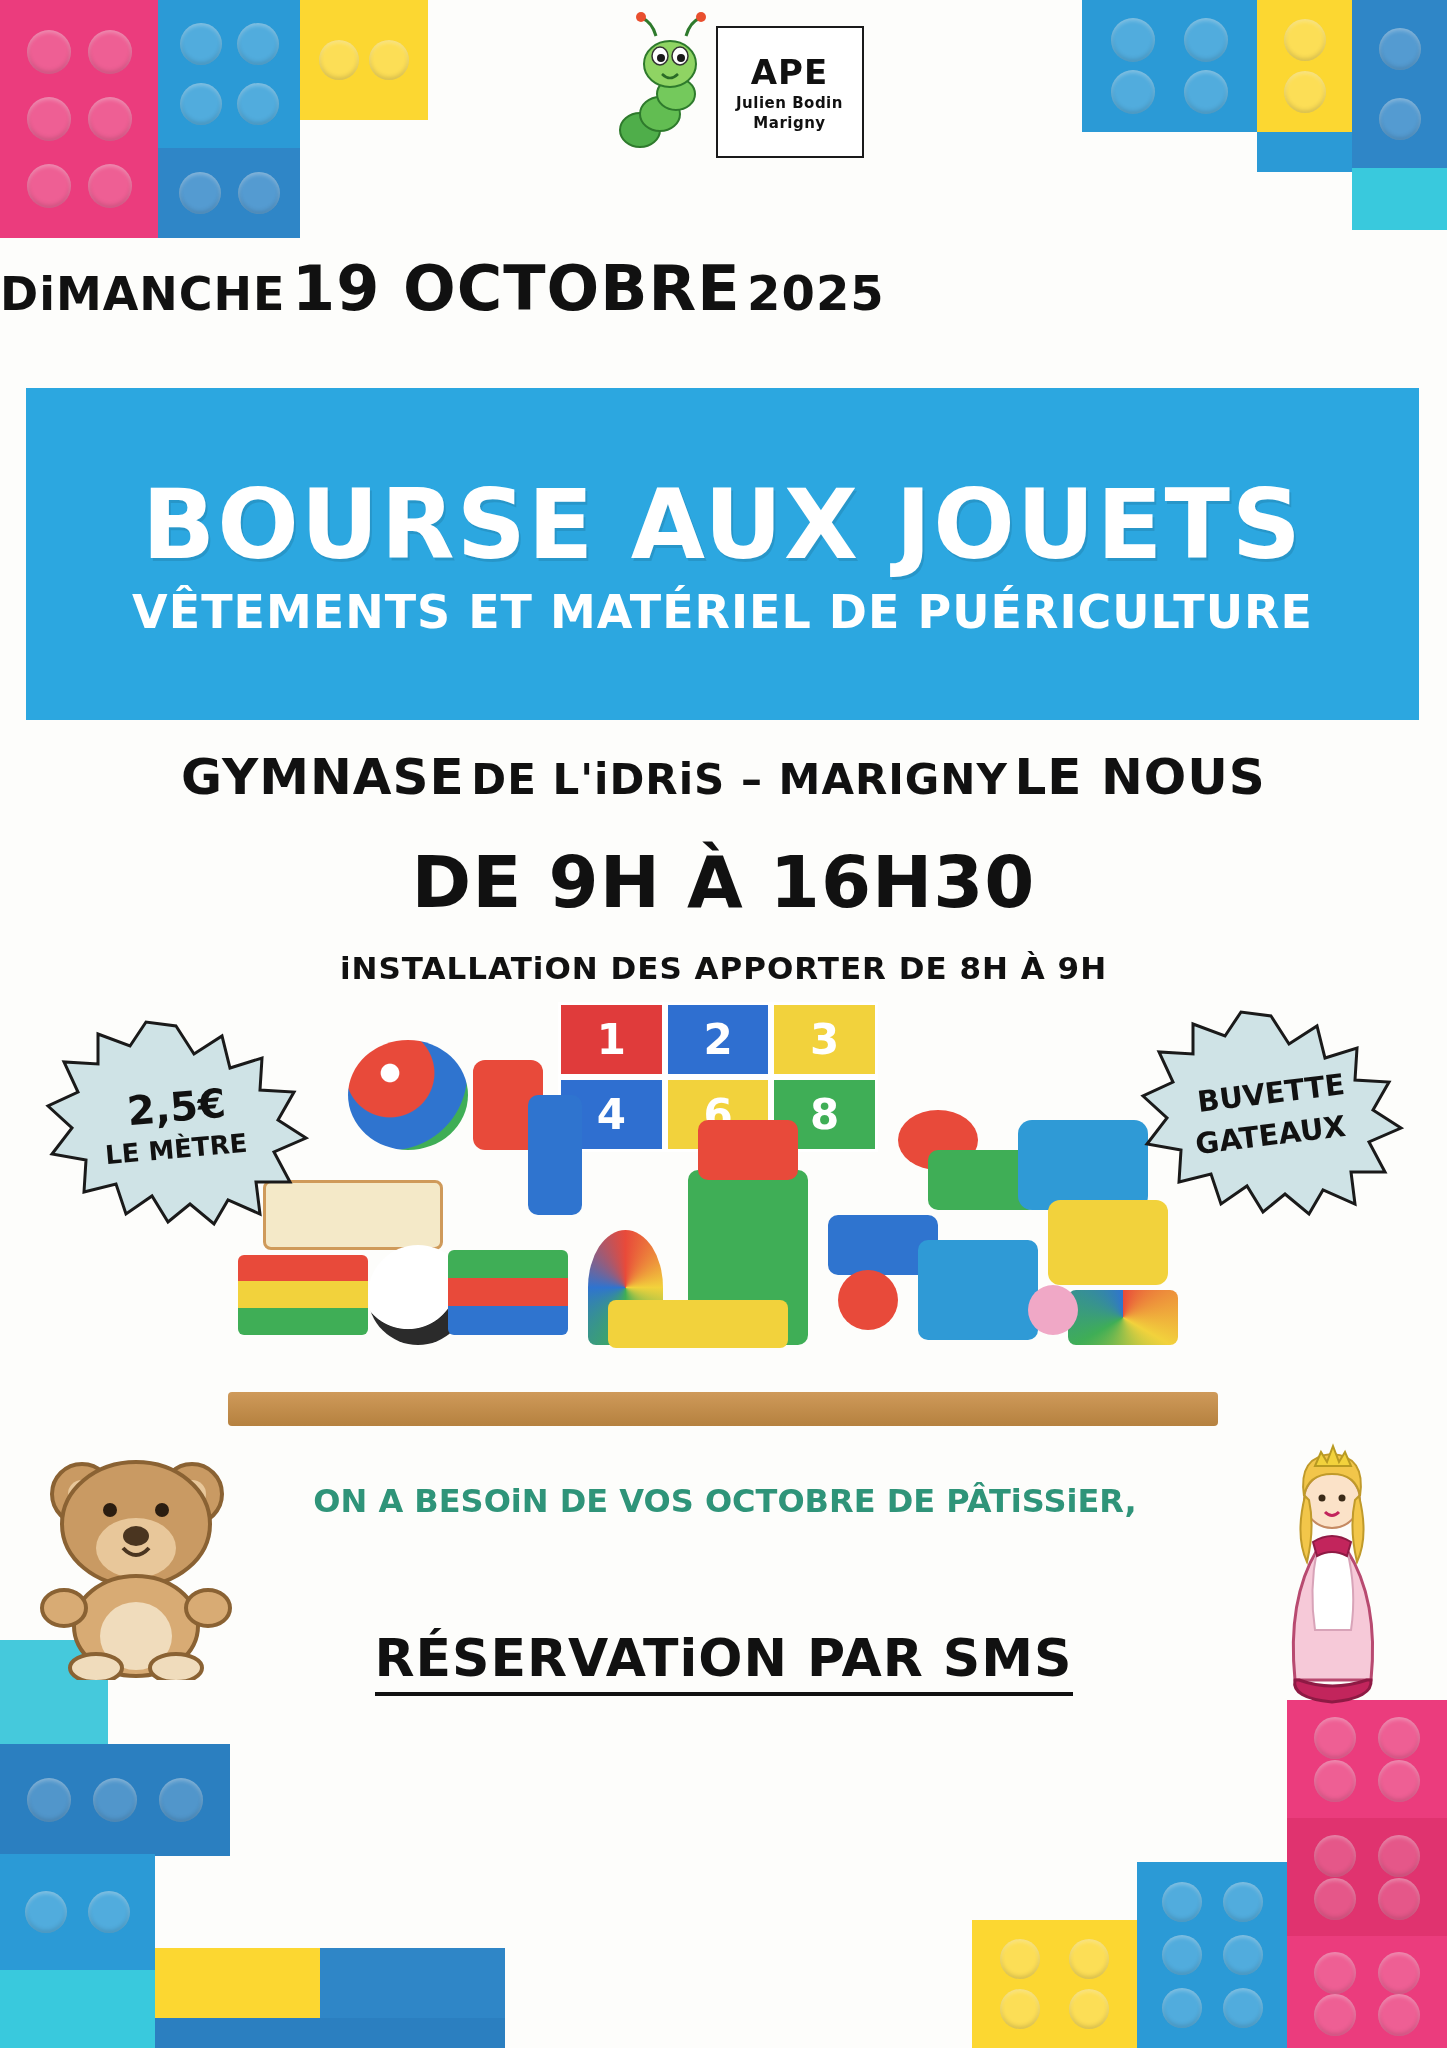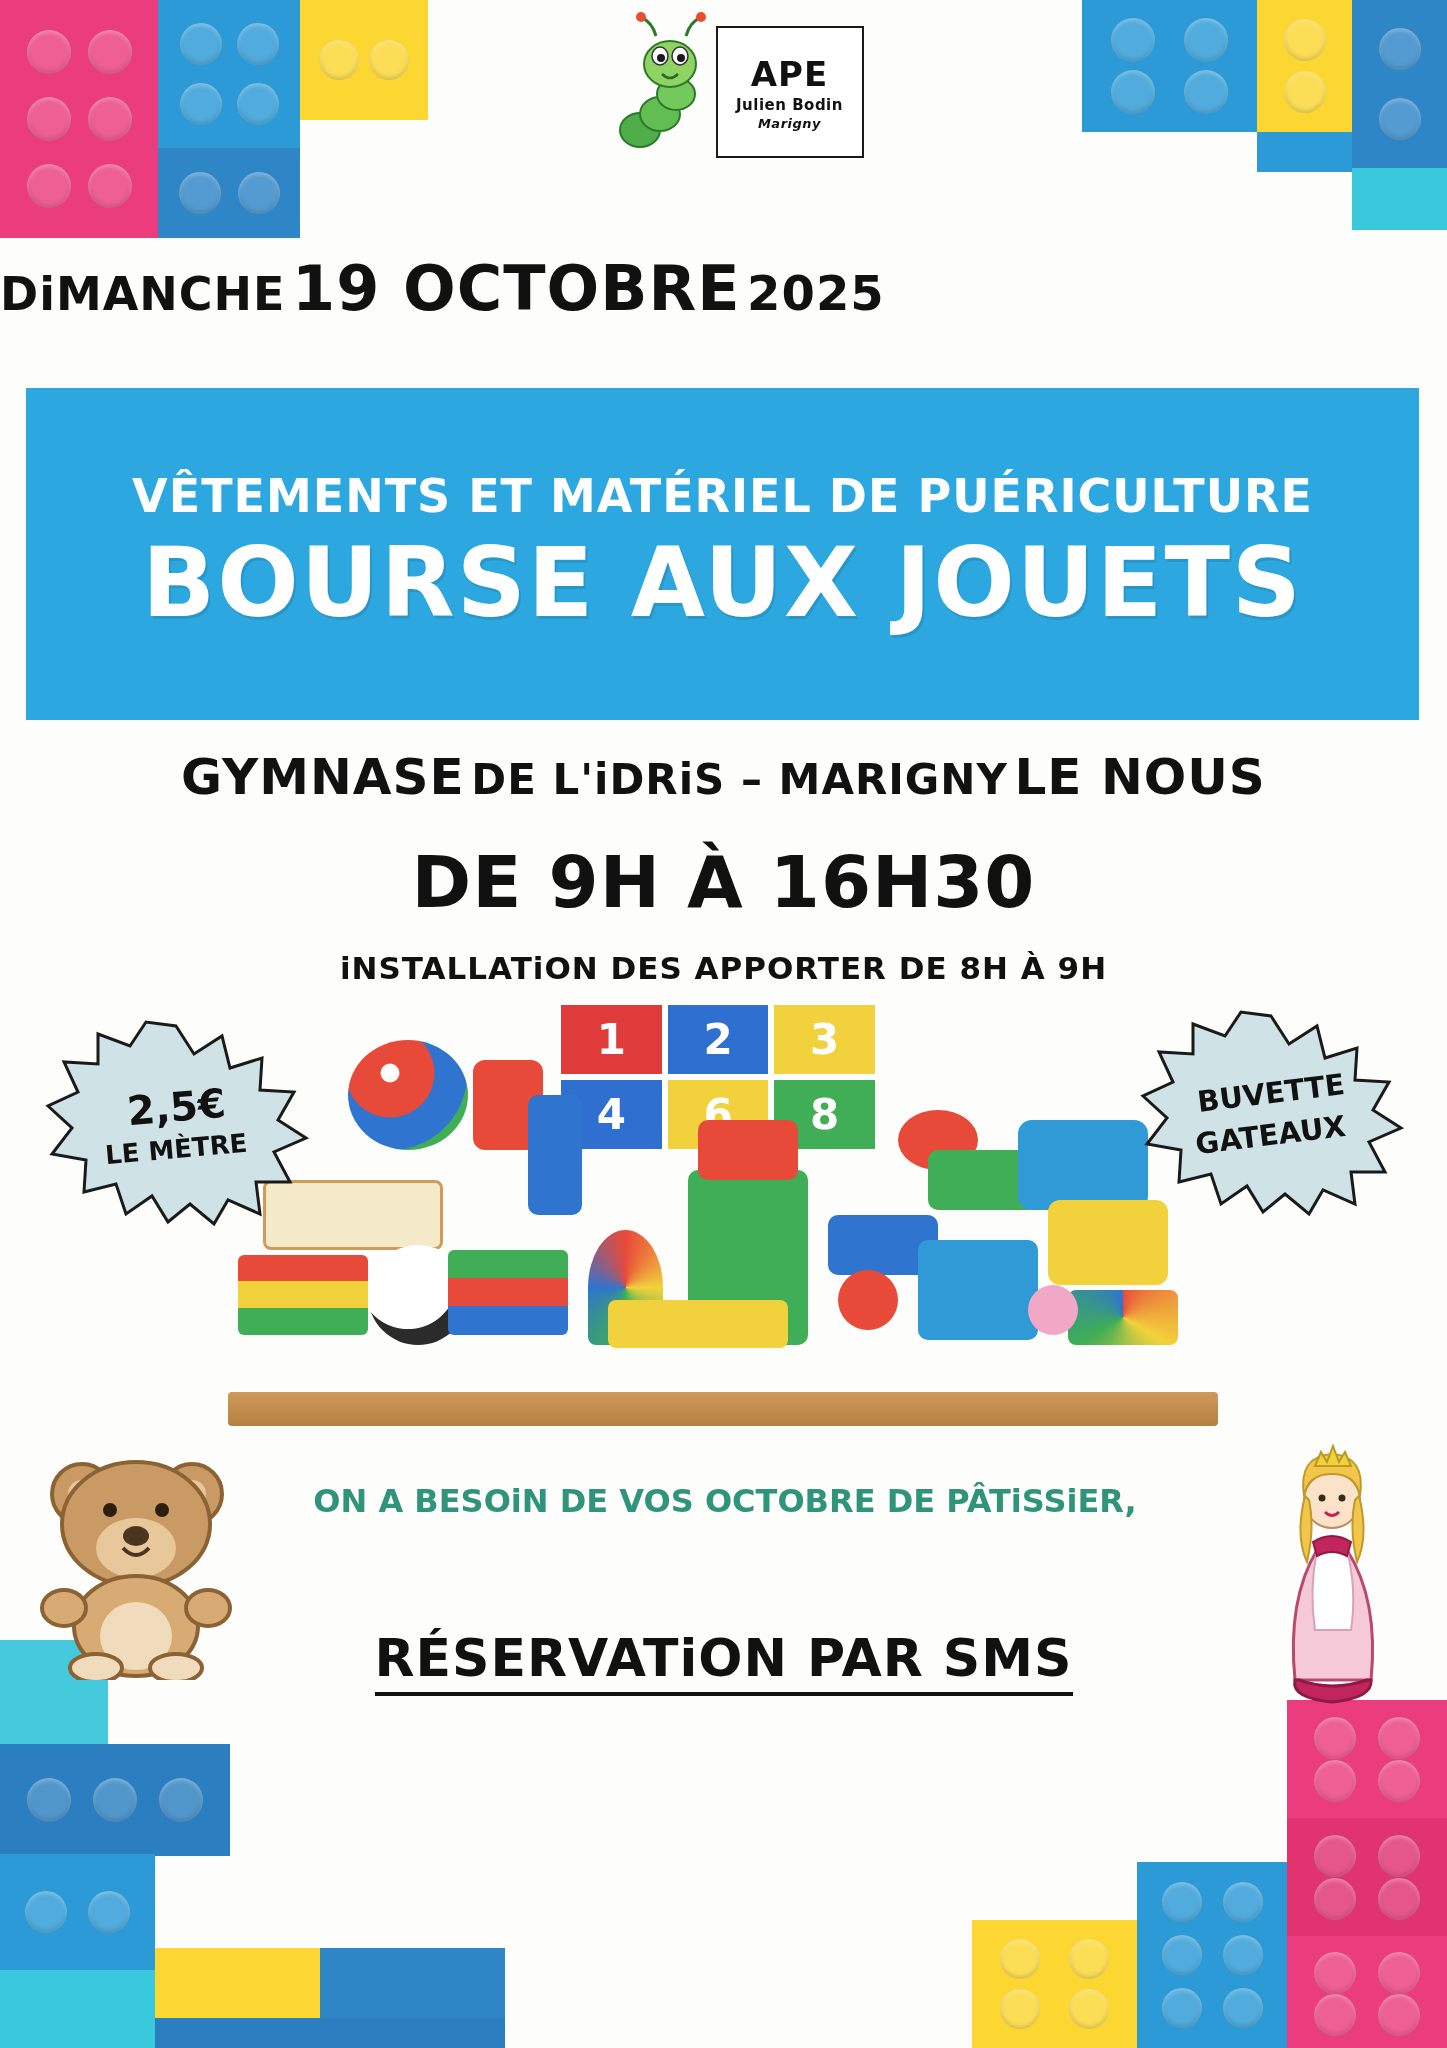--- a/index.html
+++ b/index.html
@@ -82,21 +82,21 @@
     background: #ffffff;
     border: 2px solid #1a1a1a;
     display: flex;
     flex-direction: column;
     align-items: center;
     justify-content: center;
     gap: 2px;
   }
   #ape-card .l1 { font-size: 34px; font-weight: 700; letter-spacing: 1px; color: #111; font-family: "DejaVu Sans", sans-serif; }
   #ape-card .l2 { font-size: 15px; font-weight: 700; color: #111; letter-spacing: .5px; }
-  #ape-card .l3 { font-size: 13px; font-weight: 700; color: #111; letter-spacing: .5px; font-style: italic; }
+  #ape-card .l3 { font-size: 15px; font-weight: 700; color: #111; letter-spacing: .5px; }
 
   #caterpillar {
     position: absolute;
     left: 14px;
     top: 0;
     width: 120px;
     height: 150px;
   }
 
   
@@ -446,22 +446,22 @@
     </div>
   </div>
 
   <div id="date-line" class="handwrite">
     <span class="small">DiMANCHE</span>
     <span class="big">19 OCTOBRE</span>
     <span class="mid">2025</span>
   </div>
 
   <div id="blue-band">
+    <div id="band-title">BOURSE AUX JOUETS</div>
     <div id="band-sub">VÊTEMENTS ET MATÉRIEL DE PUÉRICULTURE</div>
-    <div id="band-title">BOURSE AUX JOUETS</div>
   </div>
 
   <div id="venue" class="handwrite">
     <span class="lg">GYMNASE</span>
     <span class="sm">DE L'iDRiS  –  MARIGNY</span>
     <span class="lg">LE NOUS</span>
   </div>
   <div id="hours" class="handwrite">DE 9H À 16H30</div>
   <div id="install" class="handwrite">iNSTALLATiON DES APPORTER DE 8H À 9H</div>
 

